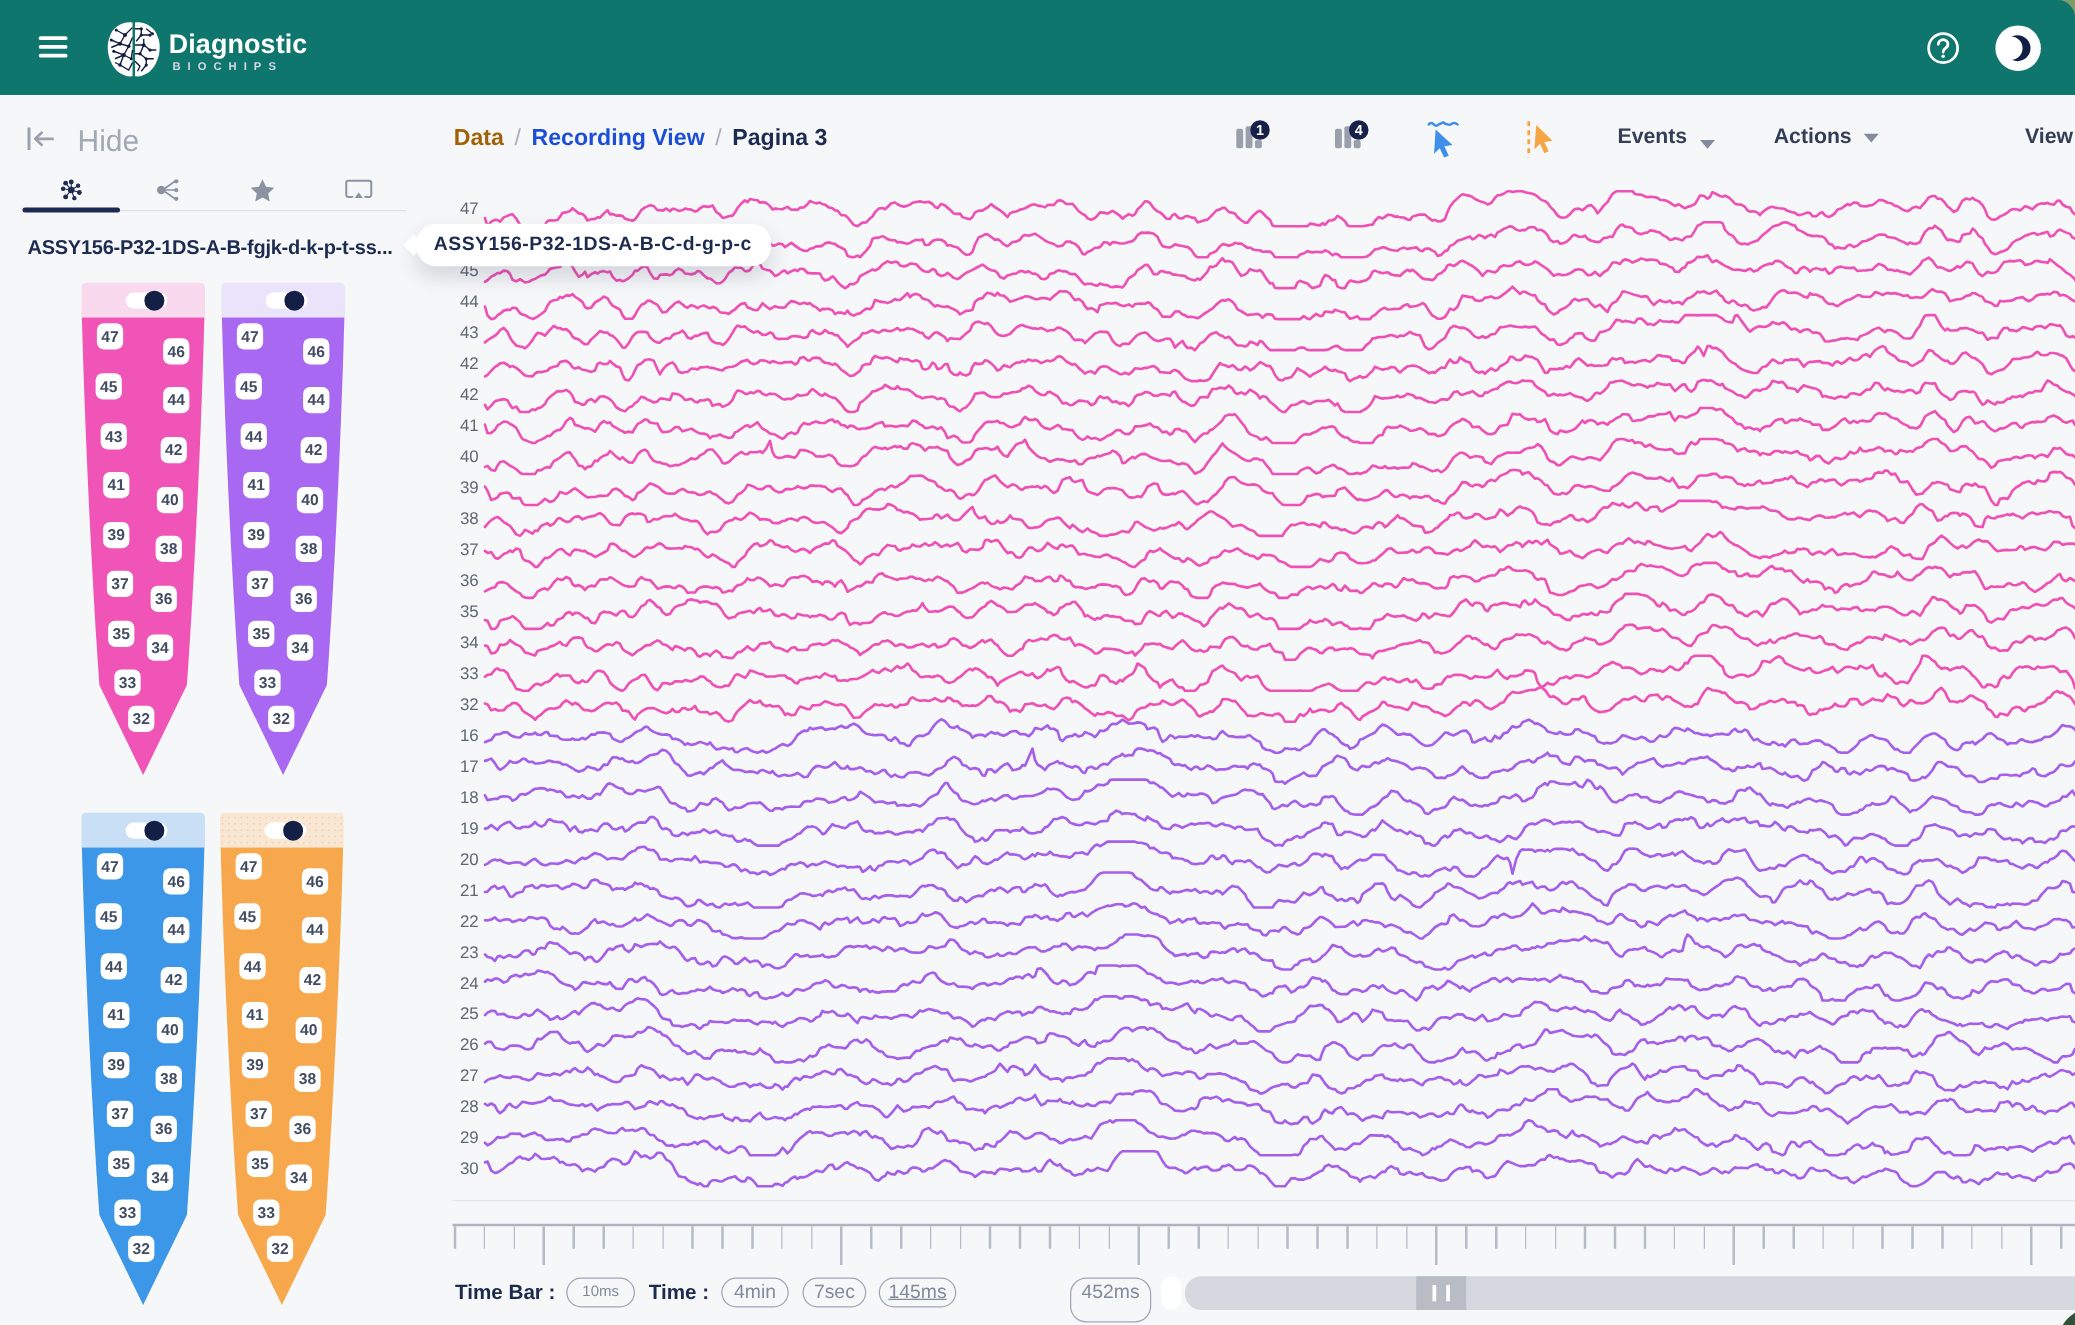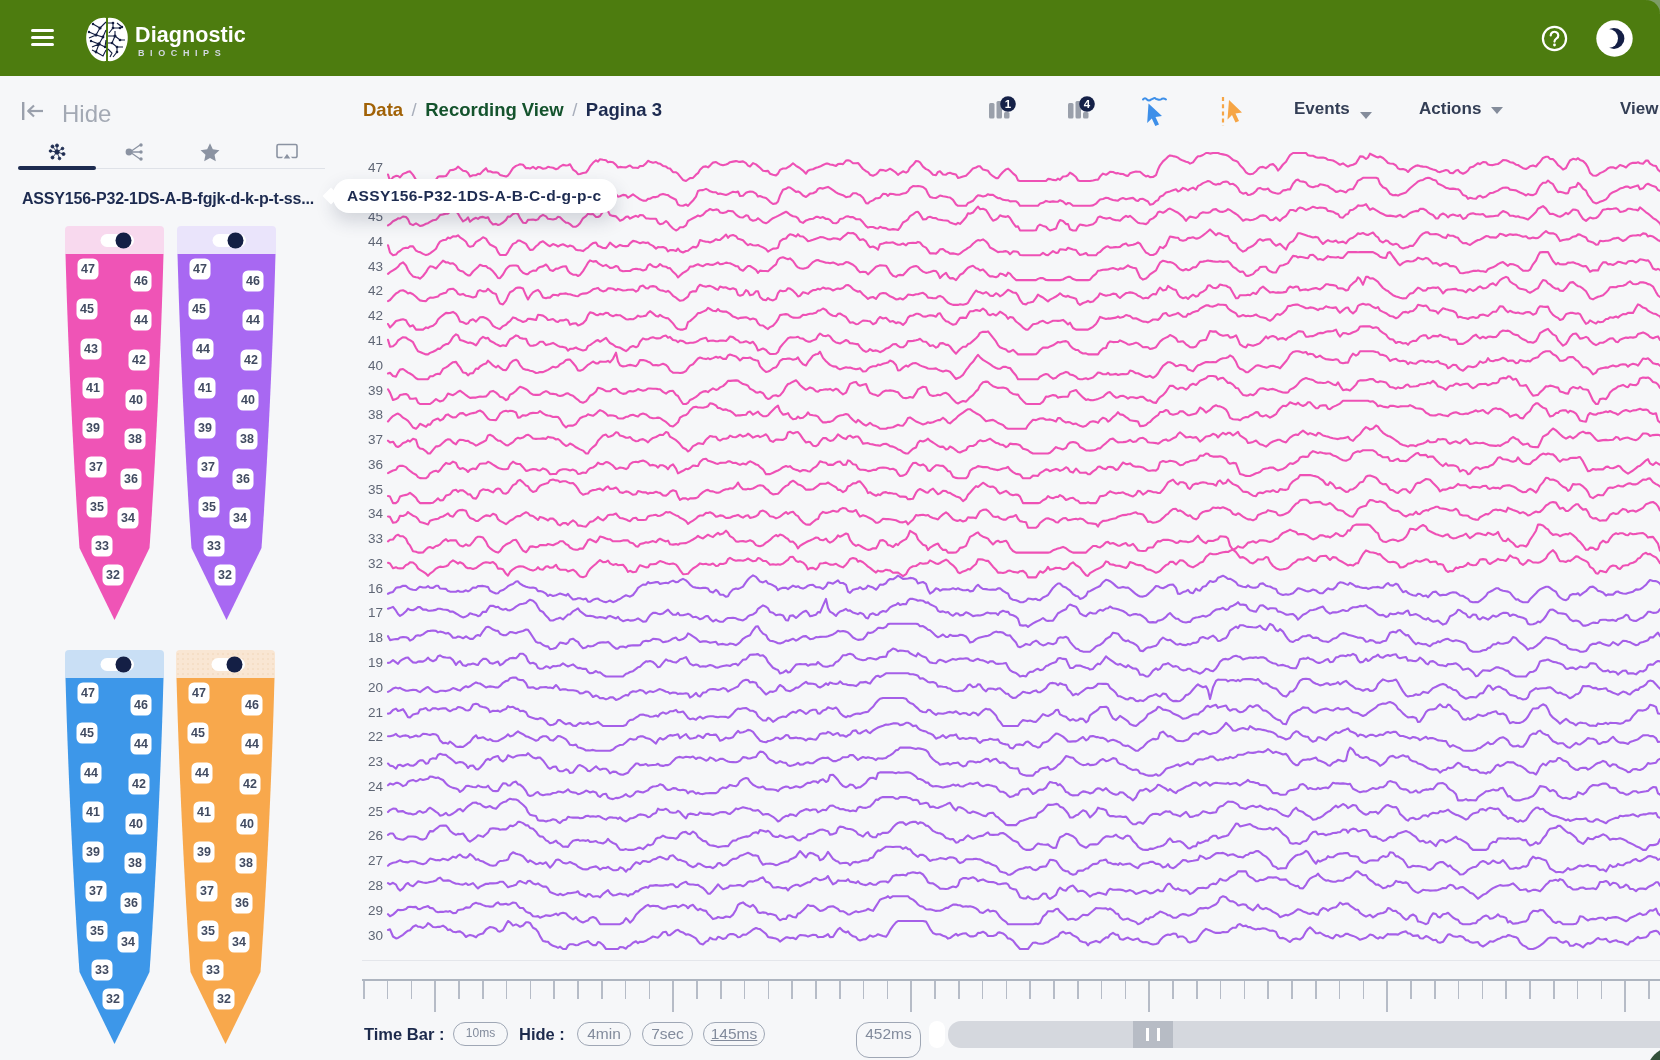--- a/index.html
+++ b/index.html
@@ -70,21 +70,21 @@
     <polyline points="388,812.1 390,810.1 393,808.6 396,808.8 398,811.6 400,811.4 403,811.1 406,813.1 408,813.6 410,813.6 413,814.6 416,813.8 418,811.8 420,811.1 423,812.8 426,811.6 428,809.2 430,807.7 433,809.6 436,811.9 438,813.1 440,815.7 443,814.9 446,812.9 448,815.1 450,815.2 453,813.5 456,811.4 458,809.6 460,808.9 463,811.4 466,808.1 468,806.2 470,804.8 473,802.7 476,802.5 478,803.8 480,803.7 483,806.2 486,807.5 488,806.8 490,806.1 493,808.0 496,808.7 498,806.5 500,804.2 503,802.3 506,801.6 508,799.8 510,798.7 513,799.4 516,799.5 518,800.4 520,802.2 523,804.7 526,807.7 528,812.2 530,814.7 533,815.4 536,816.1 538,820.2 540,820.6 543,820.6 546,821.5 548,820.7 550,820.5 553,819.2 556,820.0 558,822.0 560,823.1 563,820.2 566,819.6 568,816.8 570,817.3 573,817.6 576,817.6 578,817.6 580,818.3 583,817.9 586,816.0 588,815.7 590,816.6 593,816.3 596,816.7 598,816.1 600,816.6 603,818.4 606,819.6 608,818.0 610,817.2 613,817.6 616,817.7 618,818.9 620,817.4 623,820.1 626,821.5 628,820.1 630,818.4 633,818.0 636,816.7 638,815.1 640,814.4 643,814.7 646,815.6 648,817.1 650,816.8 653,814.0 656,812.9 658,808.7 660,809.8 663,809.9 666,808.8 668,810.1 670,812.2 673,812.8 676,812.5 678,810.9 680,812.2 683,815.7 686,818.4 688,814.5 690,813.6 693,814.1 696,815.0 698,814.8 700,812.4 703,813.6 706,813.9 708,813.6 710,813.9 713,815.0 716,813.6 718,813.3 720,812.2 723,812.1 726,812.3 728,813.6 730,813.9 733,811.5 736,808.4 738,809.2 740,808.4 743,807.2 746,807.9 748,808.5 750,808.7 753,810.5 756,810.6 758,810.0 760,811.8 763,814.8 766,814.1 768,814.0 770,815.1 773,816.8 776,819.3 778,821.5 780,820.5 783,817.6 786,815.8 788,816.1 790,814.4 793,814.8 796,816.1 798,813.7 800,811.8 803,810.5 806,809.1 808,809.5 810,810.6 813,809.5 816,809.5 818,812.3 820,811.4 823,809.7 826,810.2 828,807.9 830,805.8 833,805.5 836,807.5 838,807.8 840,809.2 843,809.0 846,810.2 848,810.3 850,811.3 853,810.4 856,811.2 858,807.7 860,806.7 863,807.8 866,807.9 868,807.1 870,806.5 873,803.6 876,799.5 878,799.9 880,798.1 883,797.1 886,797.1 888,797.1 890,797.1 893,797.1 896,798.8 898,798.8 900,797.1 903,797.1 906,797.1 908,797.7 910,798.1 913,800.1 916,799.7 918,800.5 920,804.1 923,803.4 926,802.7 928,803.5 930,807.1 933,806.6 936,807.7 938,808.0 940,807.0 943,805.9 946,804.6 948,803.4 950,802.7 953,807.4 956,810.5 958,807.2 960,807.2 963,808.5 966,810.5 968,812.6 970,813.1 973,811.5 976,812.5 978,813.3 980,814.1 983,815.6 986,816.1 988,813.8 990,813.0 993,812.7 996,816.4 998,817.3 1000,819.3 1003,821.6 1006,824.7 1008,825.1 1010,825.1 1013,825.1 1016,825.1 1018,823.3 1020,821.2 1023,820.4 1026,819.4 1028,818.7 1030,817.9 1033,817.8 1036,816.9 1038,813.3 1040,812.3 1043,810.4 1046,806.8 1048,804.6 1050,804.9 1053,804.7 1056,803.9 1058,804.3 1060,806.7 1063,807.8 1066,811.0 1068,813.5 1070,817.5 1073,817.4 1076,815.3 1078,814.8 1080,812.8 1083,810.3 1086,811.4 1088,814.4 1090,817.4 1093,814.7 1096,811.5 1098,807.7 1100,808.5 1103,809.1 1106,810.2 1108,814.7 1110,816.1 1113,816.0 1116,816.8 1118,816.5 1120,816.4 1123,817.0 1126,816.6 1128,819.0 1130,821.7 1133,824.3 1136,824.1 1138,822.5 1140,822.3 1143,823.8 1146,820.7 1148,817.9 1150,815.6 1153,814.0 1156,813.8 1158,814.0 1160,815.0 1163,812.8 1166,811.3 1168,811.7 1170,811.4 1173,814.2 1176,814.8 1178,815.4 1180,816.4 1183,814.1 1186,811.9 1188,814.3 1190,817.0 1193,816.6 1196,815.4 1198,815.4 1200,814.0 1203,811.2 1206,812.0 1208,812.7 1210,813.2 1213,812.6 1216,812.3 1218,808.3 1220,806.5 1223,805.7 1226,803.0 1228,801.5 1230,801.8 1233,801.9 1236,803.4 1238,804.6 1240,807.5 1243,808.2 1246,808.9 1248,807.4 1250,806.6 1253,805.8 1256,807.1 1258,806.8 1260,805.6 1263,807.5 1266,808.8 1268,809.7 1270,808.3 1273,809.2 1276,809.9 1278,811.5 1280,813.0 1283,815.1 1286,815.9 1288,816.6 1290,815.0 1293,810.2 1296,807.7 1298,810.2 1300,811.1 1303,812.1 1306,814.8 1308,815.8 1310,816.6 1313,819.8 1316,819.3 1318,817.9 1320,817.7 1323,815.8 1326,813.1 1328,811.8 1330,811.1 1333,808.0 1336,805.7 1338,807.4 1340,806.2 1343,804.0 1346,805.6 1348,808.1 1350,806.9 1353,805.0 1356,805.5 1358,808.9 1360,810.9 1363,813.2 1366,814.8 1368,814.1 1370,812.0 1373,812.3 1376,811.8 1378,813.7 1380,811.8 1383,808.2 1386,805.6 1388,805.0 1390,806.1 1393,807.2 1396,807.0 1398,809.4 1400,813.9 1403,816.5 1406,819.6 1408,820.7 1410,818.4 1413,817.7 1416,819.3 1418,819.0 1420,818.2 1423,815.5 1426,815.4 1428,816.6 1430,814.2 1433,812.8 1436,813.3 1438,813.3 1440,811.1 1443,811.7 1446,810.7 1448,809.6 1450,811.3 1453,813.3 1456,814.9 1458,815.3 1460,816.2 1463,817.8 1466,819.6 1468,818.6 1470,815.9 1473,813.5 1476,812.8 1478,812.3 1480,809.5 1483,809.1 1486,810.6 1488,808.6 1490,807.7 1493,808.6 1496,809.1 1498,808.6 1500,810.6 1503,814.7 1506,816.2 1508,818.8 1510,817.8 1513,818.4 1516,821.1 1518,821.9 1520,820.2 1523,821.6 1526,820.0 1528,817.1 1530,813.8 1533,810.2 1536,807.8 1538,807.5 1540,809.3 1543,808.8 1546,812.0 1548,812.9 1550,814.5 1553,815.9 1556,816.3 1558,817.0 1560,817.8 1563,818.8 1566,820.4 1568,819.3 1570,820.9 1573,819.9 1576,818.9 1578,819.0 1580,819.1 1583,819.0 1586,818.4 1588,820.7 1590,821.5 1593,821.7 1596,819.4 1598,819.4 1600,820.6 1603,821.8 1606,823.3 1608,821.2 1610,820.1 1613,818.9 1616,817.7 1618,818.0 1620,815.8 1623,816.3 1626,815.5 1628,815.6 1630,815.3 1633,814.3 1636,815.8 1638,816.6 1640,815.1 1643,814.4 1646,814.4 1648,813.6 1650,813.2 1653,813.6 1656,813.0 1658,817.1 1660,817.8 1663,817.9" fill="none" stroke="#a55fe8" stroke-width="2.1" stroke-linejoin="round" stroke-linecap="round"></polyline>
     <polyline points="388,834.9 390,833.5 393,833.5 396,838.1 398,838.8 400,839.2 403,839.8 406,838.2 408,836.6 410,836.5 413,836.5 416,836.9 418,837.8 420,839.1 423,839.6 426,838.4 428,834.4 430,831.1 433,831.4 436,828.8 438,827.3 440,825.7 443,825.6 446,825.5 448,827.6 450,830.8 453,833.3 456,834.9 458,833.9 460,834.2 463,833.5 466,837.5 468,840.3 470,841.6 473,839.7 476,837.4 478,835.3 480,835.7 483,836.9 486,834.3 488,832.4 490,828.9 493,828.3 496,828.6 498,828.8 500,829.8 503,829.2 506,829.4 508,827.9 510,825.6 513,826.1 516,824.4 518,821.9 520,821.9 523,823.1 526,825.4 528,825.4 530,827.9 533,828.8 536,831.7 538,834.7 540,836.4 543,836.8 546,840.4 548,841.3 550,843.2 553,842.5 556,840.7 558,843.0 560,843.9 563,846.7 566,846.6 568,846.9 570,843.8 573,840.8 576,840.1 578,839.7 580,840.8 583,840.3 586,840.9 588,840.0 590,841.9 593,841.8 596,841.1 598,842.5 600,842.8 603,843.5 606,841.7 608,838.8 610,841.2 613,843.0 616,844.2 618,847.2 620,849.7 623,849.9 626,849.1 628,849.9 630,849.9 633,849.9 636,849.1 638,847.9 640,847.6 643,849.1 646,846.5 648,844.5 650,845.4 653,844.1 656,838.8 658,837.8 660,837.6 663,835.6 666,837.2 668,837.8 670,837.9 673,838.0 676,838.8 678,837.1 680,834.2 683,832.2 686,831.9 688,833.8 690,834.1 693,831.5 696,833.6 698,837.1 700,838.4 703,840.9 706,841.4 708,844.0 710,845.3 713,845.6 716,846.2 718,847.1 720,846.7 723,846.3 726,846.0 728,846.3 730,843.6 733,840.6 736,840.5 738,838.8 740,838.3 743,837.3 746,836.4 748,836.6 750,835.8 753,833.0 756,832.2 758,833.4 760,830.1 763,830.7 766,831.7 768,830.7 770,832.3 773,836.0 776,836.9 778,837.0 780,835.4 783,836.5 786,838.1 788,837.5 790,836.7 793,836.4 796,838.9 798,840.3 800,840.4 803,838.0 806,837.3 808,834.3 810,834.0 813,833.5 816,831.9 818,830.7 820,829.7 823,829.6 826,830.8 828,831.2 830,834.6 833,834.1 836,833.1 838,828.3 840,826.6 843,827.0 846,828.5 848,828.9 850,829.0 853,829.8 856,831.7 858,834.2 860,834.9 863,836.6 866,833.4 868,832.2 870,835.6 873,837.2 876,837.3 878,834.0 880,834.6 883,832.7 886,832.9 888,832.6 890,831.1 893,827.3 896,824.3 898,822.9 900,822.2 903,822.4 906,824.9 908,823.7 910,822.5 913,821.9 916,821.9 918,823.8 920,822.4 923,823.0 926,825.6 928,825.9 930,827.8 933,830.9 936,832.4 938,833.1 940,833.3 943,834.8 946,837.9 948,838.4 950,839.4 953,839.0 956,842.6 958,842.2 960,840.3 963,839.9 966,836.9 968,835.4 970,836.9 973,838.8 976,837.6 978,836.6 980,836.1 983,835.6 986,833.5 988,832.4 990,834.8 993,834.9 996,834.7 998,834.8 1000,833.4 1003,833.0 1006,834.7 1008,836.4 1010,837.9 1013,840.5 1016,841.5 1018,842.5 1020,845.8 1023,848.6 1026,849.9 1028,849.9 1030,849.9 1033,848.8 1036,845.2 1038,843.5 1040,844.1 1043,844.5 1046,844.7 1048,844.4 1050,846.1 1053,847.9 1056,847.8 1058,841.7 1060,837.3 1063,836.0 1066,833.9 1068,834.0 1070,835.0 1073,836.3 1076,838.8 1078,842.3 1080,844.7 1083,846.3 1086,847.8 1088,846.3 1090,844.5 1093,844.4 1096,844.4 1098,843.9 1100,841.8 1103,838.4 1106,836.4 1108,836.3 1110,836.8 1113,836.5 1116,834.7 1118,836.6 1120,837.7 1123,838.7 1126,836.0 1128,835.6 1130,836.4 1133,840.9 1136,843.7 1138,846.7 1140,848.3 1143,849.8 1146,849.9 1148,849.9 1150,848.6 1153,848.9 1156,847.6 1158,846.7 1160,846.5 1163,845.6 1166,843.2 1168,840.1 1170,838.4 1173,842.0 1176,841.7 1178,841.2 1180,841.2 1183,843.0 1186,846.1 1188,848.1 1190,848.4 1193,846.4 1196,846.3 1198,842.3 1200,843.2 1203,842.1 1206,840.5 1208,840.6 1210,837.8 1213,835.8 1216,835.7 1218,838.4 1220,837.7 1223,836.6 1226,836.0 1228,835.3 1230,832.5 1233,828.2 1236,823.6 1238,823.8 1240,826.4 1243,825.7 1246,825.0 1248,824.5 1250,824.0 1253,826.2 1256,827.3 1258,828.5 1260,828.8 1263,829.2 1266,829.3 1268,828.7 1270,827.8 1273,829.8 1276,827.7 1278,828.6 1280,830.7 1283,834.1 1286,836.1 1288,838.3 1290,842.9 1293,843.8 1296,843.1 1298,843.6 1300,843.9 1303,841.5 1306,841.0 1308,838.7 1310,834.9 1313,832.0 1316,831.5 1318,834.5 1320,834.0 1323,833.7 1326,835.3 1328,834.4 1330,834.2 1333,833.0 1336,832.9 1338,832.2 1340,832.3 1343,829.5 1346,829.7 1348,832.7 1350,830.0 1353,828.6 1356,829.2 1358,831.4 1360,831.0 1363,830.0 1366,830.0 1368,832.2 1370,836.1 1373,836.9 1376,836.6 1378,838.5 1380,839.0 1383,841.0 1386,840.1 1388,838.1 1390,836.8 1393,837.4 1396,835.8 1398,833.5 1400,832.9 1403,831.9 1406,831.0 1408,831.9 1410,832.7 1413,835.1 1416,837.0 1418,839.7 1420,841.5 1423,840.7 1426,842.8 1428,842.5 1430,841.1 1433,843.5 1436,846.1 1438,842.6 1440,840.3 1443,840.1 1446,842.3 1448,841.1 1450,840.5 1453,838.5 1456,836.7 1458,839.0 1460,839.2 1463,840.9 1466,842.6 1468,844.1 1470,847.4 1473,849.9 1476,849.9 1478,849.9 1480,849.9 1483,849.9 1486,849.9 1488,848.6 1490,844.0 1493,841.8 1496,842.2 1498,838.6 1500,838.4 1503,838.5 1506,838.8 1508,838.0 1510,838.9 1513,838.5 1516,838.7 1518,838.3 1520,838.6 1523,840.3 1526,839.9 1528,843.5 1530,845.4 1533,844.5 1536,842.2 1538,843.9 1540,843.0 1543,838.3 1546,835.0 1548,830.9 1550,828.8 1553,828.2 1556,827.6 1558,825.9 1560,825.7 1563,828.6 1566,831.2 1568,832.8 1570,832.9 1573,835.1 1576,837.7 1578,841.0 1580,842.2 1583,843.9 1586,840.8 1588,837.9 1590,839.0 1593,839.1 1596,836.8 1598,837.0 1600,836.0 1603,834.3 1606,835.6 1608,837.5 1610,839.7 1613,838.7 1616,839.1 1618,838.8 1620,838.2 1623,839.2 1626,840.6 1628,842.3 1630,843.0 1633,844.4 1636,846.2 1638,847.0 1640,847.8 1643,849.9 1646,849.9 1648,847.1 1650,845.1 1653,845.1 1656,844.6 1658,843.5 1660,839.1 1663,837.6" fill="none" stroke="#a55fe8" stroke-width="2.1" stroke-linejoin="round" stroke-linecap="round"></polyline>
     <polyline points="388,865.7 390,863.9 393,862.8 396,862.3 398,861.3 400,860.2 403,861.7 406,862.1 408,862.4 410,861.3 413,861.3 416,861.8 418,863.0 420,863.4 423,864.3 426,863.1 428,860.7 430,858.6 433,859.3 436,860.2 438,860.0 440,860.4 443,858.8 446,859.5 448,860.2 450,858.8 453,856.6 456,857.8 458,855.6 460,854.5 463,857.0 466,857.8 468,856.5 470,854.0 473,856.3 476,859.9 478,859.1 480,860.7 483,861.5 486,863.3 488,864.2 490,865.2 493,865.8 496,865.2 498,862.4 500,861.0 503,860.7 506,860.3 508,859.6 510,854.9 513,852.2 516,853.8 518,854.3 520,854.7 523,856.2 526,859.7 528,862.1 530,860.4 533,862.2 536,864.2 538,863.7 540,862.8 543,863.9 546,862.3 548,865.0 550,867.7 553,864.5 556,860.1 558,859.5 560,860.3 563,862.7 566,863.5 568,862.9 570,862.0 573,863.5 576,864.8 578,866.8 580,867.7 583,869.3 586,869.4 588,869.1 590,867.7 593,867.0 596,866.4 598,867.7 600,869.6 603,867.8 606,868.0 608,866.9 610,868.4 613,870.1 616,870.3 618,869.8 620,867.3 623,868.5 626,871.7 628,869.2 630,869.3 633,865.3 636,862.3 638,862.8 640,864.0 643,861.1 646,861.3 648,862.0 650,861.6 653,859.5 656,858.9 658,857.4 660,856.8 663,857.9 666,859.4 668,859.1 670,855.9 673,855.2 676,858.2 678,860.1 680,859.8 683,861.1 686,861.9 688,864.5 690,865.8 693,867.3 696,865.8 698,863.5 700,863.8 703,865.7 706,867.1 708,867.0 710,866.7 713,868.2 716,866.2 718,863.2 720,863.1 723,865.6 726,864.8 728,863.1 730,860.8 733,858.9 736,858.8 738,857.7 740,855.7 743,854.9 746,853.6 748,852.8 750,853.7 753,855.5 756,855.4 758,856.0 760,860.6 763,864.8 766,863.7 768,863.7 770,863.6 773,864.0 776,865.2 778,864.7 780,863.6 783,862.6 786,861.6 788,861.4 790,859.5 793,858.3 796,856.7 798,853.7 800,851.0 803,854.2 806,857.5 808,854.2 810,852.9 813,853.5 816,855.3 818,855.9 820,860.2 823,859.0 826,855.3 828,851.9 830,854.7 833,858.9 836,860.9 838,861.6 840,863.5 843,863.0 846,862.7 848,863.2 850,865.2 853,862.2 856,861.9 858,862.4 860,861.7 863,860.6 866,860.4 868,860.4 870,858.3 873,857.4 876,852.4 878,850.4 880,850.8 883,848.6 886,846.7 888,846.7 890,846.7 893,847.0 896,846.7 898,846.7 900,846.7 903,848.9 906,847.3 908,849.1 910,849.2 913,853.2 916,855.5 918,856.8 920,854.8 923,854.9 926,856.7 928,859.1 930,860.9 933,859.8 936,859.5 938,858.9 940,858.1 943,858.5 946,859.3 948,857.9 950,857.2 953,857.5 956,858.7 958,861.7 960,863.1 963,862.0 966,859.2 968,859.3 970,859.3 973,859.1 976,858.7 978,859.3 980,859.4 983,860.8 986,862.6 988,862.4 990,863.5 993,865.1 996,865.9 998,868.4 1000,871.5 1003,872.3 1006,873.0 1008,874.7 1010,874.7 1013,873.2 1016,870.9 1018,869.8 1020,869.1 1023,868.5 1026,867.2 1028,867.6 1030,867.0 1033,869.5 1036,870.1 1038,869.0 1040,867.1 1043,866.6 1046,866.4 1048,863.2 1050,859.7 1053,860.1 1056,860.9 1058,863.7 1060,866.8 1063,870.0 1066,871.3 1068,871.3 1070,873.5 1073,874.7 1076,873.9 1078,870.9 1080,870.6 1083,870.6 1086,868.5 1088,868.5 1090,866.3 1093,864.1 1096,863.9 1098,863.2 1100,860.7 1103,860.2 1106,859.6 1108,862.6 1110,862.8 1113,864.1 1116,863.9 1118,864.9 1120,863.1 1123,864.8 1126,864.1 1128,863.7 1130,863.6 1133,865.6 1136,867.3 1138,868.2 1140,865.3 1143,863.6 1146,863.3 1148,863.0 1150,861.9 1153,861.9 1156,863.9 1158,863.8 1160,864.5 1163,867.5 1166,866.4 1168,864.1 1170,867.1 1173,868.3 1176,866.5 1178,864.6 1180,863.1 1183,860.0 1186,860.4 1188,861.8 1190,861.3 1193,860.8 1196,860.2 1198,859.9 1200,855.7 1203,856.9 1206,859.0 1208,858.3 1210,857.7 1213,855.4 1216,853.4 1218,853.0 1220,853.2 1223,852.9 1226,854.2 1228,855.6 1230,854.8 1233,854.3 1236,855.7 1238,856.9 1240,856.7 1243,857.4 1246,855.0 1248,854.8 1250,852.9 1253,852.9 1256,851.1 1258,851.0 1260,852.3 1263,854.9 1266,856.6 1268,858.5 1270,860.6 1273,866.1 1276,866.9 1278,868.9 1280,868.4 1283,868.2 1286,868.2 1288,863.7 1290,861.1 1293,858.0 1296,855.4 1298,854.8 1300,854.5 1303,853.3 1306,850.9 1308,852.2 1310,855.4 1313,860.2 1316,863.7 1318,860.4 1320,861.7 1323,860.0 1326,858.9 1328,856.2 1330,857.3 1333,857.3 1336,855.1 1338,854.0 1340,853.6 1343,853.4 1346,853.0 1348,853.1 1350,855.7 1353,856.3 1356,856.4 1358,856.9 1360,860.6 1363,862.5 1366,862.9 1368,861.4 1370,860.5 1373,860.2 1376,860.5 1378,860.5 1380,857.9 1383,856.1 1386,856.9 1388,856.1 1390,852.3 1393,852.7 1396,856.4 1398,856.3 1400,857.8 1403,859.6 1406,864.0 1408,867.2 1410,867.2 1413,865.7 1416,866.3 1418,866.0 1420,866.3 1423,867.0 1426,867.5 1428,869.4 1430,869.9 1433,867.8 1436,864.1 1438,863.0 1440,862.1 1443,862.1 1446,864.6 1448,866.5 1450,865.4 1453,868.9 1456,870.7 1458,872.1 1460,874.5 1463,874.3 1466,872.1 1468,869.8 1470,868.6 1473,867.3 1476,866.7 1478,864.9 1480,862.4 1483,861.0 1486,862.2 1488,864.0 1490,863.2 1493,860.5 1496,862.2 1498,863.0 1500,862.6 1503,860.1 1506,863.5 1508,866.4 1510,868.7 1513,868.8 1516,867.7 1518,868.5 1520,868.1 1523,866.3 1526,866.7 1528,865.1 1530,860.2 1533,856.7 1536,858.5 1538,857.8 1540,858.3 1543,859.6 1546,860.4 1548,864.4 1550,868.5 1553,870.2 1556,872.2 1558,872.0 1560,872.0 1563,872.5 1566,870.1 1568,868.0 1570,869.6 1573,869.3 1576,867.8 1578,866.3 1580,865.5 1583,866.4 1586,865.4 1588,864.8 1590,866.1 1593,866.0 1596,866.4 1598,868.6 1600,870.1 1603,869.4 1606,871.4 1608,868.3 1610,865.0 1613,867.1 1616,866.2 1618,863.9 1620,865.0 1623,865.3 1626,863.0 1628,862.5 1630,862.4 1633,860.1 1636,859.1 1638,860.8 1640,861.3 1643,859.7 1646,857.8 1648,856.4 1650,856.1 1653,857.1 1656,857.7 1658,859.9 1660,858.8 1663,856.7" fill="none" stroke="#a55fe8" stroke-width="2.1" stroke-linejoin="round" stroke-linecap="round"></polyline>
     <polyline points="388,883.1 390,884.4 393,882.8 396,884.6 398,888.6 400,890.6 403,888.3 406,884.1 408,883.0 410,885.1 413,886.3 416,883.5 418,881.4 420,881.8 423,882.5 426,882.9 428,882.5 430,882.0 433,881.5 436,880.4 438,878.5 440,877.6 443,880.6 446,880.6 448,880.4 450,880.8 453,882.6 456,883.7 458,883.8 460,884.2 463,884.6 466,883.3 468,884.9 470,884.5 473,883.1 476,886.4 478,888.4 480,886.6 483,885.2 486,883.7 488,883.9 490,883.2 493,883.4 496,883.3 498,882.9 500,881.7 503,881.7 506,884.9 508,887.3 510,886.5 513,885.7 516,884.8 518,882.0 520,881.0 523,882.4 526,883.6 528,881.0 530,880.9 533,883.4 536,884.4 538,883.4 540,884.8 543,886.6 546,886.6 548,888.5 550,892.1 553,893.2 556,894.4 558,895.1 560,893.8 563,895.3 566,894.1 568,893.0 570,893.3 573,892.7 576,892.2 578,891.3 580,894.3 583,895.2 586,896.7 588,894.0 590,894.3 593,896.7 596,896.3 598,896.2 600,897.3 603,893.9 606,891.6 608,890.2 610,893.1 613,895.4 616,895.0 618,894.3 620,893.6 623,894.5 626,894.5 628,896.2 630,894.4 633,894.1 636,891.1 638,891.5 640,889.5 643,887.9 646,887.0 648,887.8 650,885.5 653,885.6 656,885.1 658,885.4 660,885.6 663,885.6 666,885.0 668,885.4 670,884.4 673,884.3 676,887.2 678,886.9 680,884.6 683,882.9 686,881.7 688,884.0 690,884.4 693,884.5 696,885.0 698,884.9 700,886.3 703,888.0 706,891.1 708,893.6 710,893.7 713,890.7 716,887.0 718,884.3 720,886.4 723,889.2 726,888.3 728,887.5 730,885.5 733,885.7 736,885.5 738,885.1 740,885.0 743,886.3 746,884.3 748,882.0 750,881.3 753,881.6 756,880.4 758,879.9 760,878.4 763,877.2 766,881.9 768,882.1 770,883.4 773,887.5 776,887.4 778,887.0 780,887.5 783,888.2 786,887.9 788,890.5 790,887.9 793,885.9 796,884.7 798,884.8 800,886.2 803,884.8 806,883.2 808,882.3 810,882.3 813,879.1 816,878.1 818,879.4 820,880.3 823,879.5 826,878.3 828,876.0 830,879.9 833,884.3 836,882.8 838,880.4 840,880.7 843,880.8 846,880.9 848,879.2 850,881.6 853,882.1 856,883.1 858,881.2 860,883.4 863,884.5 866,885.1 868,884.2 870,883.0 873,884.6 876,884.7 878,883.0 880,881.8 883,881.5 886,881.5 888,882.5 890,880.5 893,875.9 896,874.9 898,875.3 900,875.1 903,874.8 906,875.5 908,873.3 910,873.1 913,872.3 916,872.9 918,873.1 920,872.6 923,874.5 926,878.3 928,882.2 930,883.2 933,883.4 936,885.4 938,886.8 940,888.6 943,888.7 946,889.0 948,888.7 950,887.7 953,886.5 956,887.3 958,885.5 960,879.9 963,878.1 966,878.0 968,878.9 970,878.3 973,877.3 976,878.9 978,881.2 980,880.3 983,879.4 986,881.0 988,881.9 990,882.0 993,882.1 996,882.9 998,884.3 1000,884.3 1003,883.6 1006,883.2 1008,884.3 1010,887.8 1013,889.1 1016,889.5 1018,893.0 1020,897.2 1023,898.4 1026,898.5 1028,896.3 1030,898.1 1033,899.4 1036,898.7 1038,898.8 1040,896.8 1043,893.6 1046,893.7 1048,897.4 1050,898.9 1053,897.0 1056,894.9 1058,890.1 1060,887.7 1063,889.9 1066,890.7 1068,887.9 1070,886.6 1073,885.6 1076,889.0 1078,891.6 1080,890.9 1083,890.9 1086,892.7 1088,894.8 1090,896.7 1093,894.5 1096,893.9 1098,892.7 1100,892.9 1103,893.7 1106,894.7 1108,890.7 1110,888.7 1113,889.8 1116,889.8 1118,889.6 1120,889.6 1123,890.1 1126,891.5 1128,890.8 1130,890.1 1133,891.4 1136,894.0 1138,893.2 1140,892.6 1143,891.1 1146,890.8 1148,892.1 1150,893.4 1153,892.9 1156,890.8 1158,889.7 1160,891.2 1163,891.1 1166,886.2 1168,883.8 1170,883.9 1173,887.9 1176,889.6 1178,888.4 1180,889.8 1183,890.8 1186,890.1 1188,891.5 1190,894.1 1193,892.6 1196,889.9 1198,888.1 1200,888.0 1203,887.7 1206,888.3 1208,887.6 1210,884.9 1213,883.6 1216,884.2 1218,881.8 1220,878.8 1223,880.3 1226,880.6 1228,879.3 1230,877.2 1233,875.7 1236,874.1 1238,871.4 1240,871.4 1243,871.4 1246,871.4 1248,875.5 1250,877.0 1253,878.4 1256,881.2 1258,881.2 1260,879.9 1263,880.0 1266,878.8 1268,877.4 1270,877.3 1273,877.6 1276,877.3 1278,878.1 1280,879.6 1283,879.6 1286,879.4 1288,881.6 1290,883.6 1293,884.9 1296,886.3 1298,885.8 1300,888.3 1303,888.4 1306,884.6 1308,881.1 1310,878.6 1313,876.9 1316,875.7 1318,873.6 1320,876.3 1323,878.8 1326,880.7 1328,880.3 1330,881.1 1333,881.7 1336,881.7 1338,880.6 1340,880.8 1343,880.8 1346,878.2 1348,877.8 1350,877.6 1353,874.8 1356,871.5 1358,871.4 1360,873.1 1363,875.3 1366,875.0 1368,878.2 1370,880.0 1373,881.9 1376,884.8 1378,884.5 1380,885.8 1383,888.3 1386,887.6 1388,885.7 1390,886.4 1393,884.9 1396,880.8 1398,881.9 1400,881.7 1403,883.0 1406,882.4 1408,883.7 1410,886.6 1413,890.2 1416,892.1 1418,892.9 1420,891.8 1423,889.8 1426,890.2 1428,890.3 1430,890.6 1433,890.5 1436,890.4 1438,889.9 1440,889.2 1443,888.0 1446,888.2 1448,886.1 1450,884.8 1453,885.5 1456,888.7 1458,888.5 1460,887.3 1463,887.0 1466,889.3 1468,890.8 1470,892.7 1473,893.8 1476,896.7 1478,898.8 1480,897.1 1483,894.8 1486,893.6 1488,891.9 1490,890.2 1493,888.1 1496,886.7 1498,885.9 1500,885.1 1503,885.7 1506,885.5 1508,885.4 1510,884.7 1513,883.4 1516,886.0 1518,888.1 1520,890.0 1523,889.7 1526,889.3 1528,891.5 1530,891.1 1533,889.9 1536,889.9 1538,890.5 1540,891.4 1543,888.2 1546,884.6 1548,883.0 1550,880.8 1553,880.6 1556,879.8 1558,880.9 1560,879.1 1563,880.3 1566,884.4 1568,886.8 1570,887.1 1573,889.5 1576,889.4 1578,889.2 1580,887.9 1583,887.5 1586,889.0 1588,888.7 1590,888.7 1593,888.3 1596,889.2 1598,886.4 1600,882.0 1603,882.0 1606,881.0 1608,882.2 1610,885.2 1613,882.7 1616,883.2 1618,884.8 1620,887.8 1623,887.1 1626,884.6 1628,885.9 1630,888.9 1633,889.0 1636,891.1 1638,889.3 1640,888.6 1643,888.6 1646,889.1 1648,887.2 1650,886.0 1653,884.7 1656,882.2 1658,882.3 1660,885.6 1663,885.4" fill="none" stroke="#a55fe8" stroke-width="2.1" stroke-linejoin="round" stroke-linecap="round"></polyline>
     <polyline points="388,914.2 390,916.2 393,914.6 396,911.9 398,909.7 400,910.1 403,910.0 406,909.0 408,907.1 410,906.8 413,907.1 416,906.9 418,909.0 420,909.1 423,907.6 426,906.7 428,906.1 430,907.9 433,908.4 436,911.6 438,912.2 440,911.9 443,911.9 446,911.2 448,911.7 450,911.1 453,913.1 456,913.0 458,910.0 460,909.7 463,909.3 466,907.4 468,907.6 470,907.4 473,903.9 476,902.8 478,903.6 480,903.7 483,905.1 486,906.3 488,906.2 490,906.6 493,906.4 496,903.5 498,902.3 500,904.4 503,904.4 506,903.8 508,904.8 510,904.2 513,902.5 516,903.0 518,906.0 520,907.9 523,908.0 526,911.6 528,912.6 530,913.0 533,916.3 536,916.5 538,916.1 540,917.7 543,916.6 546,915.3 548,915.6 550,915.9 553,915.0 556,913.6 558,915.3 560,913.6 563,912.7 566,913.5 568,915.8 570,917.4 573,919.5 576,917.1 578,919.9 580,921.2 583,922.5 586,921.1 588,920.4 590,918.0 593,917.0 596,918.3 598,921.2 600,924.2 603,924.2 606,924.2 608,924.2 610,924.2 613,924.2 616,924.2 618,924.2 620,924.2 623,922.5 626,918.2 628,920.1 630,922.7 633,919.7 636,914.8 638,912.8 640,910.7 643,908.4 646,905.9 648,904.9 650,906.4 653,905.8 656,906.1 658,906.1 660,907.5 663,908.8 666,908.4 668,906.8 670,906.7 673,906.0 676,905.8 678,907.4 680,906.3 683,904.7 686,905.9 688,908.2 690,906.0 693,904.8 696,908.5 698,910.2 700,908.8 703,910.4 706,910.9 708,914.0 710,915.8 713,919.1 716,918.3 718,917.0 720,917.6 723,918.0 726,916.5 728,916.8 730,917.3 733,914.6 736,909.7 738,904.8 740,903.5 743,902.4 746,904.9 748,905.8 750,906.9 753,904.9 756,908.2 758,912.3 760,913.0 763,912.4 766,912.7 768,914.4 770,913.8 773,914.5 776,915.6 778,918.5 780,920.3 783,918.9 786,919.0 788,915.5 790,915.3 793,917.0 796,917.4 798,913.5 800,913.1 803,910.3 806,907.2 808,904.8 810,905.9 813,905.7 816,907.7 818,909.4 820,911.0 823,910.4 826,908.8 828,907.0 830,906.6 833,906.3 836,907.9 838,909.0 840,911.3 843,911.2 846,912.9 848,914.5 850,914.4 853,912.6 856,911.2 858,912.1 860,911.8 863,911.1 866,910.2 868,908.8 870,909.7 873,910.9 876,906.1 878,903.0 880,899.8 883,898.4 886,897.6 888,896.2 890,898.0 893,896.2 896,896.2 898,896.2 900,896.2 903,896.2 906,896.2 908,896.2 910,898.2 913,899.6 916,902.1 918,904.5 920,906.0 923,906.8 926,909.2 928,909.5 930,909.2 933,910.1 936,910.9 938,910.8 940,910.8 943,909.7 946,907.9 948,907.9 950,906.3 953,904.6 956,904.6 958,905.3 960,905.3 963,906.7 966,906.3 968,906.6 970,906.3 973,907.0 976,908.4 978,909.9 980,912.3 983,913.0 986,910.8 988,909.6 990,911.6 993,910.7 996,911.6 998,914.1 1000,917.1 1003,919.9 1006,921.9 1008,924.2 1010,924.2 1013,924.2 1016,924.2 1018,924.2 1020,924.2 1023,924.2 1026,924.2 1028,924.2 1030,924.2 1033,924.2 1036,923.6 1038,924.2 1040,922.9 1043,916.6 1046,914.1 1048,911.2 1050,911.2 1053,911.4 1056,909.0 1058,908.9 1060,911.9 1063,914.5 1066,917.4 1068,919.8 1070,919.1 1073,918.8 1076,919.9 1078,919.0 1080,917.3 1083,914.8 1086,915.1 1088,915.1 1090,913.2 1093,910.8 1096,908.1 1098,908.3 1100,908.3 1103,908.5 1106,908.3 1108,909.6 1110,908.5 1113,910.3 1116,913.6 1118,913.8 1120,917.4 1123,919.8 1126,919.1 1128,918.5 1130,919.9 1133,920.9 1136,922.1 1138,924.2 1140,923.5 1143,921.9 1146,918.5 1148,919.4 1150,917.4 1153,917.0 1156,914.3 1158,913.3 1160,911.6 1163,912.6 1166,913.9 1168,915.3 1170,915.4 1173,917.6 1176,917.8 1178,916.6 1180,915.0 1183,914.1 1186,914.6 1188,915.6 1190,915.2 1193,914.1 1196,912.3 1198,909.3 1200,908.1 1203,908.4 1206,907.8 1208,908.4 1210,907.4 1213,905.7 1216,904.2 1218,902.1 1220,897.9 1223,896.2 1226,897.2 1228,899.7 1230,901.2 1233,901.4 1236,903.1 1238,905.4 1240,905.1 1243,904.3 1246,904.9 1248,907.5 1250,908.5 1253,910.3 1256,907.1 1258,904.6 1260,907.8 1263,909.2 1266,908.0 1268,909.0 1270,909.7 1273,911.9 1276,913.3 1278,914.5 1280,917.2 1283,916.0 1286,914.7 1288,915.4 1290,914.3 1293,913.0 1296,910.6 1298,909.2 1300,909.7 1303,911.4 1306,912.4 1308,913.5 1310,913.9 1313,912.8 1316,914.4 1318,914.8 1320,910.6 1323,908.1 1326,909.0 1328,910.8 1330,908.9 1333,907.8 1336,907.3 1338,905.3 1340,902.5 1343,904.6 1346,903.6 1348,903.5 1350,905.6 1353,907.6 1356,909.8 1358,909.8 1360,912.8 1363,915.0 1366,916.6 1368,915.6 1370,914.8 1373,917.4 1376,915.5 1378,913.9 1380,913.4 1383,913.0 1386,911.5 1388,908.1 1390,908.6 1393,911.0 1396,910.9 1398,912.9 1400,913.9 1403,917.4 1406,919.8 1408,918.6 1410,916.0 1413,914.5 1416,916.4 1418,921.5 1420,921.7 1423,922.9 1426,924.2 1428,923.1 1430,917.9 1433,913.4 1436,914.0 1438,916.8 1440,917.5 1443,914.2 1446,913.7 1448,912.8 1450,914.7 1453,917.5 1456,919.4 1458,919.8 1460,922.9 1463,924.2 1466,924.2 1468,924.2 1470,924.2 1473,923.2 1476,923.2 1478,920.2 1480,919.5 1483,916.7 1486,915.5 1488,916.4 1490,918.7 1493,918.2 1496,916.3 1498,914.3 1500,916.4 1503,916.7 1506,917.9 1508,922.5 1510,921.1 1513,923.8 1516,923.4 1518,923.2 1520,922.4 1523,921.7 1526,921.4 1528,919.3 1530,914.0 1533,910.9 1536,911.0 1538,911.4 1540,909.9 1543,910.2 1546,913.8 1548,916.1 1550,917.6 1553,921.6 1556,923.0 1558,921.7 1560,921.7 1563,924.2 1566,924.2 1568,924.2 1570,924.2 1573,924.2 1576,923.8 1578,921.3 1580,916.2 1583,916.7 1586,919.2 1588,920.5 1590,919.4 1593,918.9 1596,919.2 1598,918.1 1600,917.8 1603,917.8 1606,920.0 1608,917.8 1610,918.0 1613,917.4 1616,917.1 1618,917.5 1620,918.4 1623,919.8 1626,921.3 1628,920.1 1630,918.0 1633,916.7 1636,915.4 1638,914.2 1640,913.3 1643,915.1 1646,914.3 1648,912.1 1650,910.3 1653,910.6 1656,908.7 1658,913.4 1660,915.2 1663,913.6" fill="none" stroke="#a55fe8" stroke-width="2.1" stroke-linejoin="round" stroke-linecap="round"></polyline>
     <polyline points="388,929.9 390,929.3 393,936.5 396,938.4 398,937.9 400,936.7 403,934.8 406,932.1 408,930.7 410,930.2 413,926.8 416,925.2 418,926.8 420,926.8 423,928.0 426,926.0 428,923.1 430,924.4 433,927.0 436,927.2 438,926.8 440,926.9 443,925.6 446,927.6 448,930.1 450,929.4 453,931.8 456,932.2 458,931.6 460,931.4 463,933.3 466,937.0 468,935.7 470,934.9 473,935.7 476,937.3 478,935.1 480,934.2 483,933.5 486,929.5 488,928.2 490,927.0 493,927.5 496,928.7 498,931.2 500,931.6 503,930.0 506,924.5 508,921.0 510,922.3 513,925.6 516,924.4 518,925.4 520,926.8 523,925.5 526,922.2 528,922.2 530,922.9 533,927.7 536,929.3 538,931.8 540,936.1 543,941.0 546,941.6 548,941.8 550,944.0 553,945.8 556,946.7 558,947.8 560,946.6 563,949.0 566,949.0 568,945.6 570,944.2 573,944.2 576,945.2 578,945.0 580,943.7 583,942.4 586,941.7 588,941.0 590,943.1 593,945.1 596,945.1 598,942.0 600,942.5 603,945.0 606,949.0 608,949.0 610,949.0 613,949.0 616,949.0 618,949.0 620,947.1 623,947.3 626,948.7 628,946.2 630,945.6 633,942.7 636,941.2 638,943.2 640,941.7 643,941.9 646,940.8 648,939.4 650,938.4 653,936.5 656,937.2 658,937.6 660,935.7 663,932.2 666,931.7 668,935.2 670,935.1 673,932.8 676,930.4 678,929.8 680,931.4 683,932.4 686,934.6 688,934.3 690,935.0 693,936.6 696,938.3 698,941.3 700,943.6 703,944.5 706,941.6 708,940.8 710,937.7 713,939.3 716,939.5 718,936.8 720,937.3 723,939.0 726,937.9 728,935.2 730,934.1 733,934.1 736,935.2 738,937.2 740,937.0 743,934.6 746,934.8 748,933.2 750,931.9 753,929.5 756,928.0 758,928.8 760,929.1 763,931.5 766,933.9 768,936.9 770,937.4 773,937.9 776,938.6 778,939.5 780,941.6 783,939.3 786,937.3 788,937.4 790,938.1 793,937.8 796,939.2 798,936.5 800,935.0 803,935.3 806,935.6 808,936.6 810,935.7 813,934.8 816,935.0 818,937.2 820,937.0 823,937.0 826,935.5 828,934.2 830,937.1 833,937.0 836,932.1 838,929.3 840,927.9 843,931.0 846,932.5 848,931.3 850,934.2 853,936.3 856,937.1 858,939.6 860,940.5 863,939.4 866,939.1 868,937.2 870,935.4 873,936.8 876,935.6 878,934.2 880,934.9 883,936.0 886,936.8 888,934.0 890,930.2 893,925.9 896,922.4 898,921.0 900,921.0 903,921.0 906,921.0 908,921.0 910,921.0 913,921.0 916,921.0 918,921.0 920,921.0 923,921.0 926,921.6 928,925.1 930,928.8 933,933.0 936,934.4 938,934.2 940,934.2 943,935.7 946,936.8 948,938.6 950,938.1 953,935.8 956,933.9 958,935.6 960,934.4 963,933.5 966,933.3 968,935.2 970,936.4 973,936.4 976,935.5 978,932.9 980,933.0 983,931.7 986,933.5 988,936.0 990,936.0 993,936.0 996,935.0 998,932.6 1000,932.4 1003,933.4 1006,935.8 1008,938.5 1010,938.6 1013,940.6 1016,944.5 1018,946.7 1020,949.0 1023,949.0 1026,949.0 1028,949.0 1030,946.4 1033,942.7 1036,942.6 1038,943.5 1040,943.7 1043,943.7 1046,942.5 1048,942.1 1050,940.4 1053,938.8 1056,937.1 1058,936.4 1060,933.2 1063,931.7 1066,933.6 1068,933.0 1070,932.8 1073,935.4 1076,936.7 1078,938.1 1080,941.0 1083,941.9 1086,942.6 1088,945.3 1090,942.9 1093,941.9 1096,940.9 1098,941.7 1100,942.5 1103,939.6 1106,937.3 1108,937.6 1110,934.7 1113,932.9 1116,934.8 1118,934.9 1120,939.0 1123,939.8 1126,938.2 1128,937.6 1130,938.8 1133,939.9 1136,939.0 1138,938.5 1140,940.9 1143,942.2 1146,942.0 1148,942.6 1150,943.7 1153,944.5 1156,944.0 1158,943.3 1160,940.3 1163,937.1 1166,935.2 1168,934.5 1170,935.0 1173,933.6 1176,933.7 1178,937.3 1180,936.5 1183,936.5 1186,938.5 1188,941.8 1190,942.6 1193,941.5 1196,940.9 1198,938.2 1200,935.1 1203,931.4 1206,928.9 1208,929.8 1210,930.5 1213,931.9 1216,932.9 1218,932.8 1220,932.9 1223,932.0 1226,932.3 1228,931.9 1230,929.6 1233,927.7 1236,927.7 1238,924.7 1240,924.1 1243,926.2 1246,925.6 1248,927.1 1250,927.0 1253,928.6 1256,929.4 1258,928.8 1260,929.1 1263,928.2 1266,928.8 1268,929.9 1270,930.7 1273,930.6 1276,931.9 1278,936.3 1280,938.2 1283,937.9 1286,939.2 1288,940.8 1290,942.0 1293,939.3 1296,938.4 1298,939.0 1300,939.5 1303,937.1 1306,931.6 1308,929.0 1310,927.3 1313,930.1 1316,933.3 1318,933.3 1320,932.5 1323,934.5 1326,936.2 1328,936.1 1330,937.5 1333,938.4 1336,934.8 1338,935.2 1340,936.7 1343,935.9 1346,933.7 1348,933.9 1350,935.1 1353,935.9 1356,937.1 1358,938.3 1360,939.8 1363,938.7 1366,937.8 1368,936.2 1370,934.5 1373,935.2 1376,937.6 1378,938.6 1380,937.1 1383,938.3 1386,935.5 1388,933.9 1390,934.4 1393,934.3 1396,934.4 1398,934.6 1400,933.3 1403,932.0 1406,931.4 1408,933.5 1410,933.5 1413,935.9 1416,935.6 1418,935.4 1420,938.2 1423,938.5 1426,936.1 1428,936.8 1430,938.1 1433,940.2 1436,939.8 1438,942.3 1440,942.7 1443,941.8 1446,937.3 1448,934.6 1450,934.3 1453,936.2 1456,936.8 1458,936.6 1460,936.0 1463,937.1 1466,940.2 1468,940.4 1470,942.0 1473,942.8 1476,942.2 1478,942.1 1480,944.9 1483,946.5 1486,944.6 1488,943.1 1490,941.3 1493,941.7 1496,940.1 1498,939.0 1500,938.4 1503,936.8 1506,936.8 1508,935.1 1510,935.4 1513,936.6 1516,937.2 1518,938.7 1520,942.6 1523,945.4 1526,946.7 1528,948.6 1530,949.0 1533,949.0 1536,947.9 1538,946.9 1540,945.7 1543,943.4 1546,940.4 1548,938.4 1550,937.6 1553,937.7 1556,937.7 1558,939.6 1560,941.6 1563,942.8 1566,941.2 1568,942.3 1570,945.7 1573,945.8 1576,943.8 1578,944.4 1580,945.3 1583,947.4 1586,944.3 1588,943.0 1590,943.8 1593,942.2 1596,939.4 1598,938.0 1600,939.2 1603,939.5 1606,938.8 1608,941.1 1610,942.3 1613,941.0 1616,940.2 1618,941.5 1620,941.9 1623,942.4 1626,944.3 1628,944.6 1630,941.8 1633,941.1 1636,938.3 1638,936.8 1640,938.3 1643,937.7 1646,937.2 1648,935.6 1650,932.5 1653,931.4 1656,930.8 1658,931.7 1660,934.5 1663,934.6" fill="none" stroke="#a55fe8" stroke-width="2.1" stroke-linejoin="round" stroke-linecap="round"></polyline>
   </svg>
 
 <div class="abs" style="right:0;top:0;width:13px;height:13px;background:#7d9c67;"></div>
 
-<div class="abs" style="left:0;top:0;width:1660px;height:76px;background:#4d7c0f;border-top-right-radius:14px;">
+<div class="abs" style="left:0;top:0;width:1660px;height:76px;background:#0f766e;border-top-right-radius:14px;">
   <div class="abs" style="left:31px;top:29px;width:23px;height:3.4px;background:#fff;border-radius:2px;"></div>
   <div class="abs" style="left:31px;top:36px;width:23px;height:3.4px;background:#fff;border-radius:2px;"></div>
   <div class="abs" style="left:31px;top:43px;width:23px;height:3.4px;background:#fff;border-radius:2px;"></div>
   <svg width="46" height="47" viewBox="0 0 46 47" style="position:absolute;left:84px;top:16px;">
 <g fill="#ffffff">
 <path d="M22,2 C14,1 6,6 4,13 C1,19 2,28 5,34 C8,41 15,46 22,45 Z"></path>
 <path d="M24,2 C32,1 40,6 42,13 C45,19 44,28 41,34 C38,41 31,46 24,45 Z"></path>
 </g>
 <g stroke="#111c40" stroke-width="1.1" fill="none">
 <path d="M9,8 L16,12 L22,6 M16,12 L12,19 L5,16 M12,19 L19,21 L22,14 M19,21 L15,28 L7,25 M15,28 L21,31 L22,24 M15,28 L12,36 L19,40 L22,34 M5,22 L12,19 M8,31 L15,28 M12,36 L8,34"></path>
@@ -429,21 +429,21 @@
     <rect x="37.5" y="338.5" width="21" height="21" rx="5.5" fill="#ffffff"></rect>
     <text x="48" y="353.3" text-anchor="middle" font-size="12.5" font-weight="bold" fill="#414b61">32</text>
   </svg>
 
 <div class="abs" style="left:333px;top:179px;height:34px;background:#ffffff;border-radius:16px;box-shadow:0 8px 18px rgba(40,50,80,0.18);padding:0 16px 0 14px;line-height:33px;font-size:15.5px;font-weight:bold;color:#1d2b50;letter-spacing:0.4px;z-index:4;">ASSY156-P32-1DS-A-B-C-d-g-p-c</div>
 <div class="abs" style="left:325px;top:190px;width:12px;height:12px;background:#ffffff;transform:rotate(45deg);z-index:4;"></div>
 
 <div class="abs" style="left:363px;top:99px;display:flex;gap:8.5px;font-size:18.5px;">
 <span style="color:#a16207;font-weight:bold;">Data</span>
     <span style="color:#a8aebb;">/</span>
-<span style="color:#14532d;font-weight:bold;">Recording View</span>
+<span style="color:#1d4ed8;font-weight:bold;">Recording View</span>
     <span style="color:#a8aebb;">/</span>
 <span style="color:#1d2b50;font-weight:bold;">Pagina 3</span>
 </div>
 
 <svg width="46" height="40" viewBox="0 0 46 40" style="position:absolute;left:980px;top:88px;" font-family="Liberation Sans, sans-serif">
 <g fill="#9aa0ab">
 <rect x="9" y="15" width="5.5" height="15.5" rx="1.5"></rect>
 <rect x="16.5" y="13" width="5.5" height="17.5" rx="1.5"></rect>
 <rect x="24" y="24" width="5.5" height="6.5" rx="1.5"></rect>
 </g>
@@ -533,21 +533,21 @@
 <div style="position:absolute;left:1505.4px;top:981px;width:1.5px;height:18px;background:#b6bcc7;"></div>
 <div style="position:absolute;left:1529.2px;top:981px;width:1.5px;height:18px;background:#b6bcc7;"></div>
 <div style="position:absolute;left:1553.0px;top:981px;width:1.5px;height:18px;background:#b6bcc7;"></div>
 <div style="position:absolute;left:1576.8px;top:981px;width:1.5px;height:18px;background:#b6bcc7;"></div>
 <div style="position:absolute;left:1600.6px;top:981px;width:1.5px;height:18px;background:#b6bcc7;"></div>
 <div style="position:absolute;left:1624.4px;top:981px;width:1.5px;height:31px;background:#b6bcc7;"></div>
 <div style="position:absolute;left:1648.2px;top:981px;width:1.5px;height:18px;background:#b6bcc7;"></div>
 
 <div class="abs" style="left:364px;top:1025px;font-size:16.5px;font-weight:bold;color:#1c2a4c;">Time Bar :</div>
 <div class="abs" style="left:453px;top:1022px;width:55px;height:24px;border:1.6px solid #9fa7b5;border-radius:13px;font-size:12px;color:#828b9c;line-height:21px;text-align:center;">10ms</div>
-<div class="abs" style="left:519px;top:1025px;font-size:16.5px;font-weight:bold;color:#1c2a4c;">Hide :</div>
+<div class="abs" style="left:519px;top:1025px;font-size:16.5px;font-weight:bold;color:#1c2a4c;">Time :</div>
 <div class="abs" style="left:577px;top:1022px;width:54px;height:24px;border:1.6px solid #9fa7b5;border-radius:13px;font-size:15.5px;color:#828b9c;line-height:21px;text-align:center;">4min</div>
 <div class="abs" style="left:642px;top:1022px;width:51px;height:24px;border:1.6px solid #9fa7b5;border-radius:13px;font-size:15.5px;color:#828b9c;line-height:21px;text-align:center;">7sec</div>
 <div class="abs" style="left:703px;top:1022px;width:62px;height:24px;border:1.6px solid #9fa7b5;border-radius:13px;font-size:15.5px;color:#828b9c;line-height:21px;text-align:center;text-decoration:underline;">145ms</div>
 <div class="abs" style="left:778px;top:1071px;font-size:16.5px;font-weight:bold;color:#1c2a4c;">Duration:</div>
 <div class="abs" style="left:856px;top:1022px;width:65px;height:36px;border:1.6px solid #9fa7b5;border-radius:13px;font-size:15.5px;color:#828b9c;line-height:21px;text-align:center;">452ms</div>
 
 <div class="abs" style="left:929px;top:1021px;width:16px;height:27px;border-radius:8px;background:#ffffff;"></div>
 <div class="abs" style="left:948px;top:1021px;width:712px;height:27px;border-radius:13px 0 0 13px;background:#d5d8de;"></div>
 <div class="abs" style="left:1133px;top:1021px;width:40px;height:27px;background:#b7bcc5;"></div>
 <div class="abs" style="left:1146px;top:1028px;width:2.6px;height:13px;background:#ffffff;"></div>

